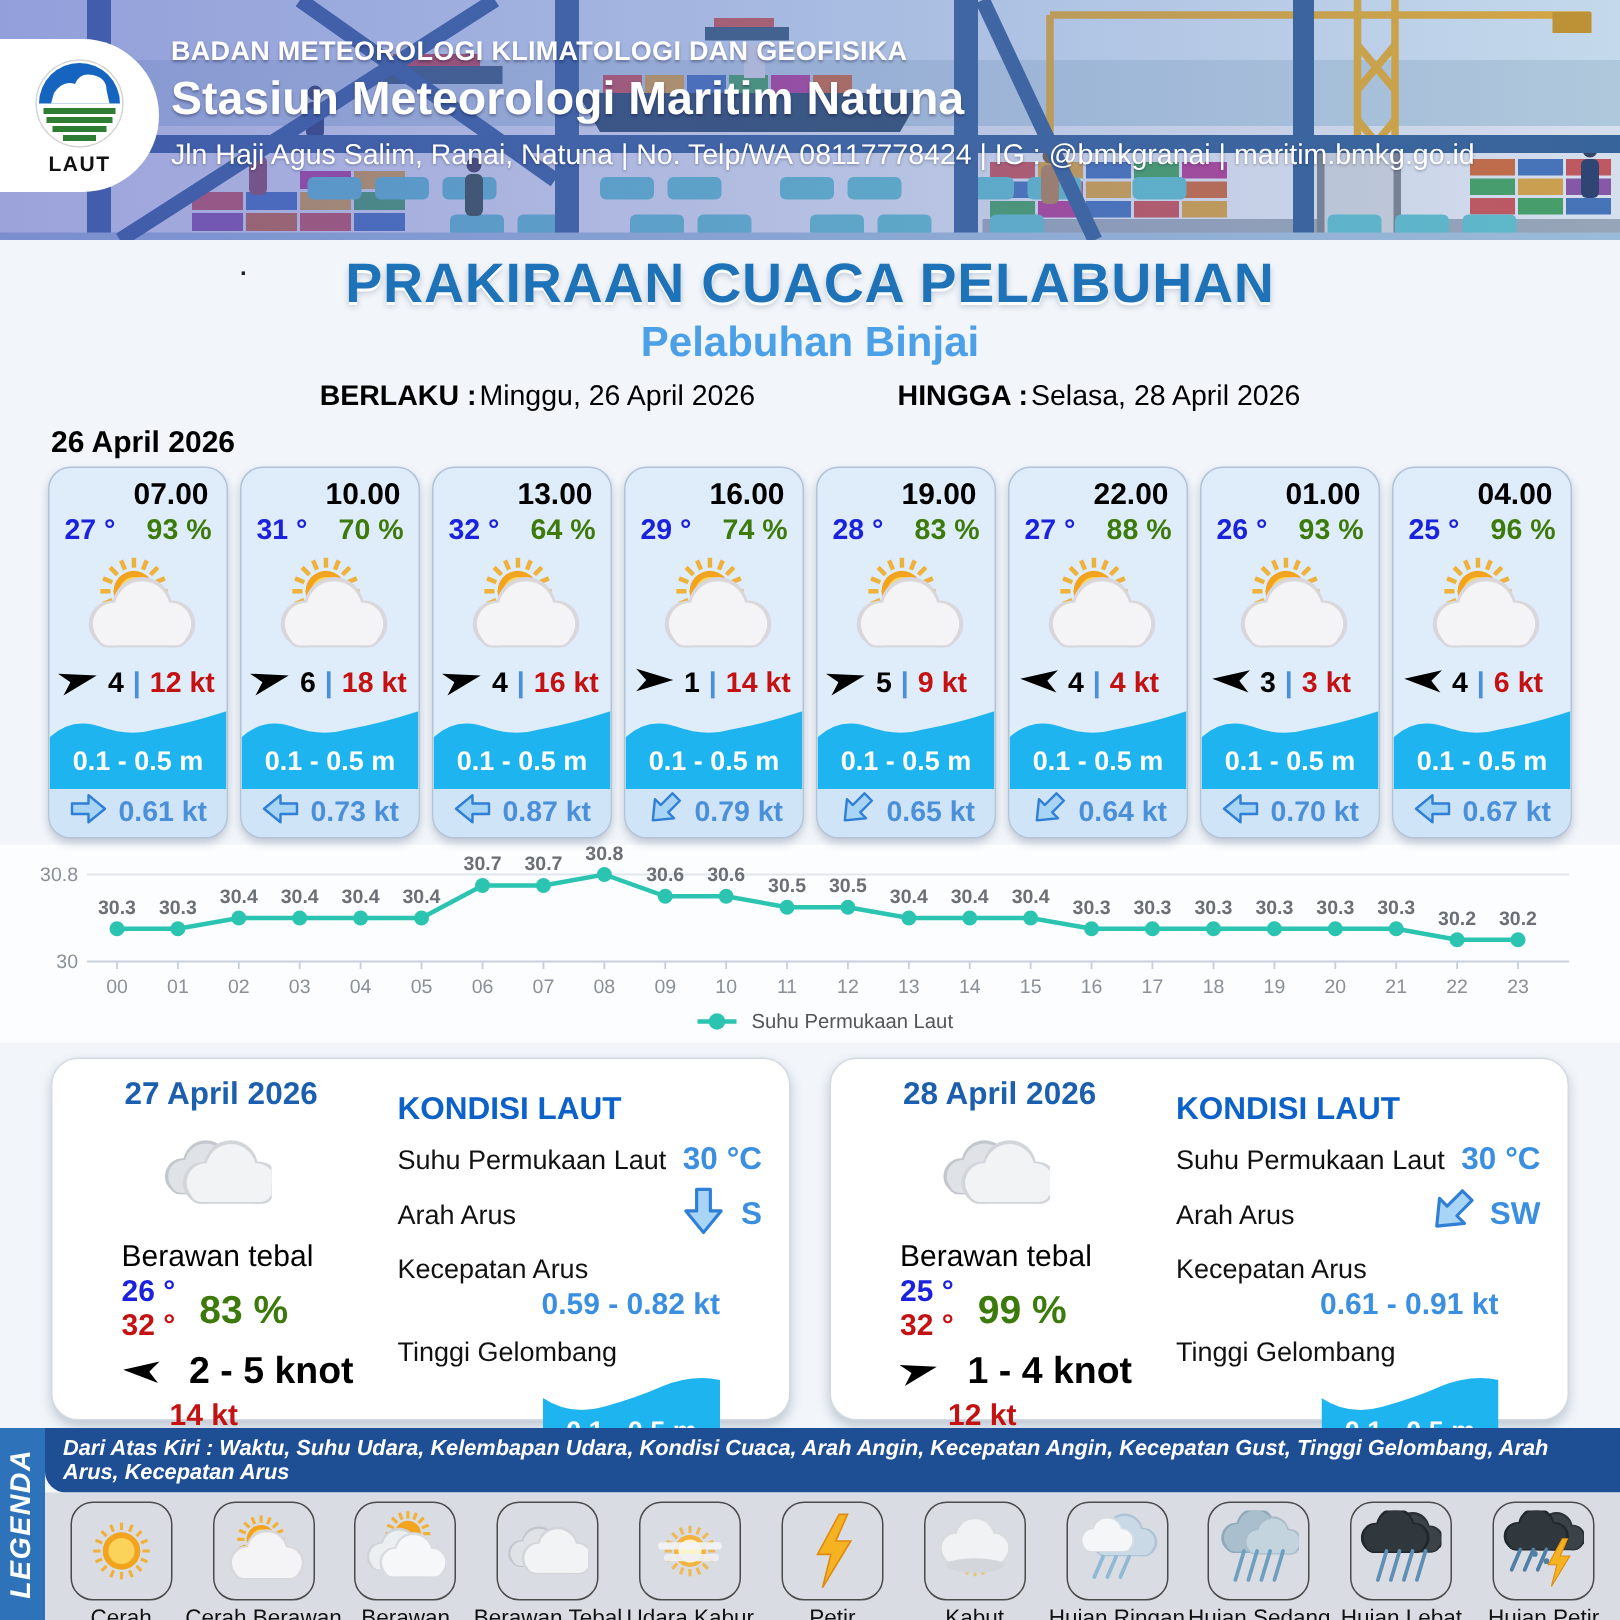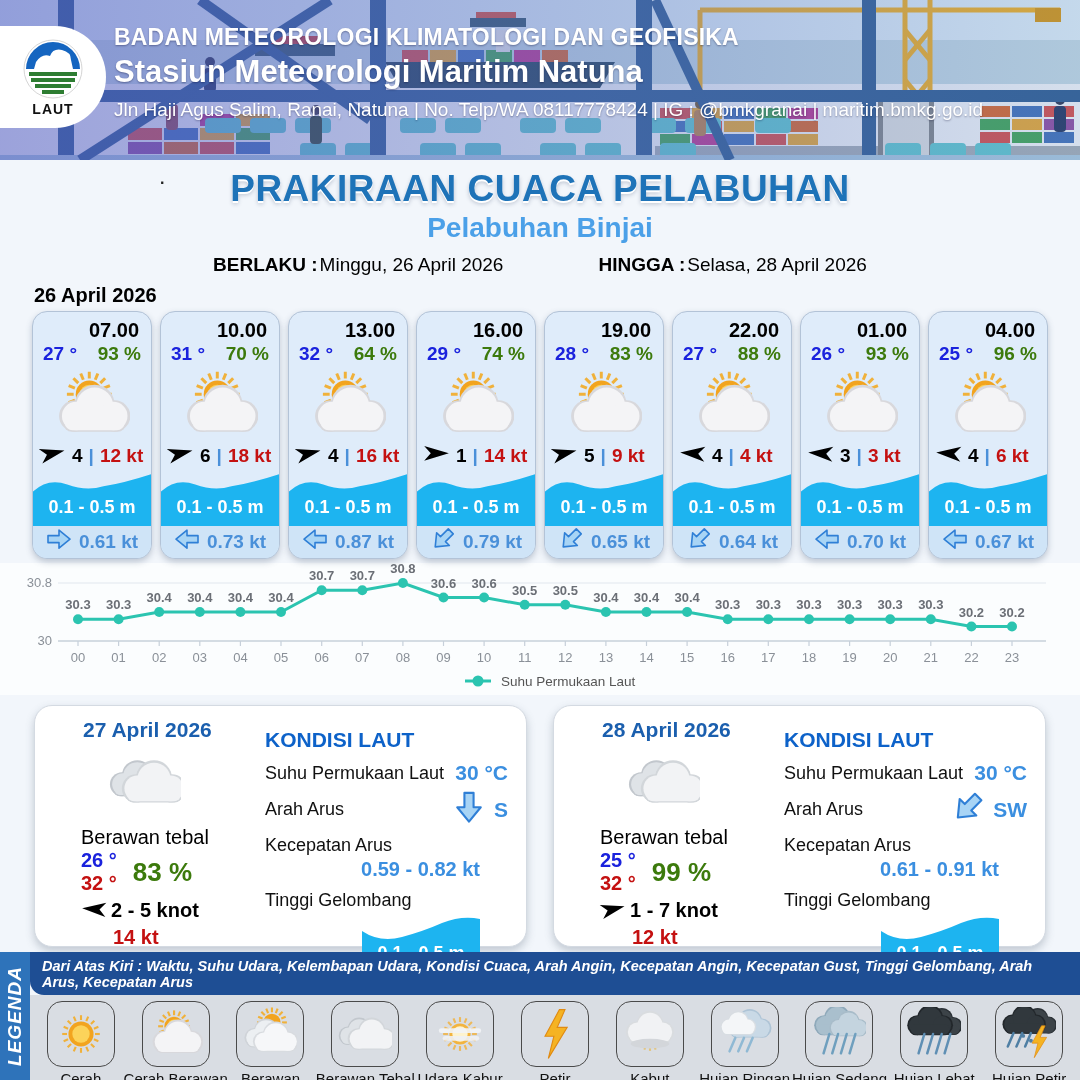--- a/index.html
+++ b/index.html
@@ -8,21 +8,21 @@
   
   .hero{position:relative;height:160px;overflow:hidden;background:#bcd3e2;}
   .hero-art{position:absolute;inset:0;}
   .hero-overlay{position:absolute;inset:0;
     background:linear-gradient(90deg,rgba(86,92,198,.50),rgba(100,120,200,.35) 55%,rgba(120,150,210,.12));}
   .logo-pill{position:absolute;left:0;top:26px;width:106px;height:102px;background:#fff;
     border-radius:0 52px 52px 0;display:flex;flex-direction:column;align-items:center;
     justify-content:center;z-index:3;}
   .logo-pill .bmkg-word{font-weight:bold;font-size:14px;letter-spacing:1px;color:#111;margin-top:1px;}
   .hero-text{position:absolute;left:114px;top:24px;z-index:2;color:#fff;}
-  .agency{font-weight:bold;font-size:23px;letter-spacing:.2px;text-shadow:0 1px 2px rgba(0,0,40,.35);}
+  .agency{font-weight:bold;font-size:18px;letter-spacing:.2px;text-shadow:0 1px 2px rgba(0,0,40,.35);}
   .station{font-weight:bold;font-size:31px;margin-top:3px;text-shadow:0 1px 2px rgba(0,0,40,.35);}
   .contact{font-size:19px;margin-top:9px;text-shadow:0 1px 2px rgba(0,0,40,.35);}
   
   .titleblock{text-align:center;position:relative;padding-top:6px;}
   .stray-dot{position:absolute;left:160px;top:10px;font-size:16px;font-weight:bold;color:#222;}
   .main-title{margin:2px 0 0;font-size:37px;font-weight:800;color:#1e73b8;letter-spacing:.5px;
     text-shadow:0 2px 0 #fff,0 3px 4px rgba(20,40,80,.25);}
   .sub-title{margin:2px 0 0;font-size:28px;font-weight:800;color:#4ba0e8;}
   .validity{display:flex;justify-content:center;gap:95px;margin-top:10px;font-size:19px;color:#000;}
   .validity .pair{display:flex;gap:2px;align-items:baseline;}
@@ -60,21 +60,21 @@
     box-shadow:0 4px 8px rgba(80,95,115,.30);position:relative;padding:12px 20px;box-sizing:border-box;}
   .d-date{font-weight:bold;font-size:21px;color:#1b5fae;margin-left:28px;}
   .d-left{position:absolute;left:46px;top:40px;width:170px;}
   .d-cloudicon{margin-left:28px;}
   .d-cond{font-size:20px;color:#000;margin-top:4px;}
   .d-trow{display:flex;align-items:center;gap:16px;}
   .d-temps{display:flex;flex-direction:column;font-weight:bold;font-size:20px;line-height:1.15;}
   .d-tmin{color:#1a22dd;}
   .d-tmax{color:#c41111;}
   .d-hum{color:#3c7a0c;font-weight:bold;font-size:26px;}
-  .d-wind{display:flex;gap:4px;font-weight:bold;font-size:20px;color:#000;margin-top:4px;}
+  .d-wind{display:flex;gap:19px;font-weight:bold;font-size:25px;color:#000;margin-top:4px;}
   .d-gust{color:#c41111;font-weight:bold;font-size:20px;margin:4px 0 0 32px;}
   .d-right{position:absolute;left:230px;right:18px;top:22px;}
   .k-head{color:#0d62c9;font-weight:800;font-size:21px;margin-bottom:8px;}
   .k-row{display:flex;justify-content:space-between;align-items:center;font-size:18px;color:#111;margin-top:9px;}
   .k-val{color:#3b8fe0;font-weight:bold;font-size:21px;display:flex;align-items:center;gap:8px;}
   .k-speed{text-align:right;color:#3b8fe0;font-weight:bold;font-size:20px;margin:2px 28px 0 0;}
   .k-wavebox{position:relative;width:118px;height:56px;margin:2px 28px 0 auto;}
   .k-wavebox svg{position:absolute;inset:0;}
   .k-wavetext{position:absolute;left:0;right:0;bottom:5px;text-align:center;color:#fff;font-weight:bold;font-size:18px;}
   
@@ -998,21 +998,21 @@
           <div class="d-tmax">32 °</div>
         </div>
         <div class="d-hum">99 %</div>
       </div>
       <div class="d-wind">
         <span class="wind-arrow"><svg width="26" height="16.12" viewBox="0 0 30 19" style="overflow:visible">
               <g transform="rotate(-14 15 9.5)">
                 <polygon points="1,18 29,9.5 1,1 8.5,9.5" fill="#000"></polygon>
               </g>
             </svg></span>
-        <span class="d-windrange">1  - 7 knot</span>
+        <span class="d-windrange">1  - 4 knot</span>
       </div>
       <div class="d-gust">12 kt</div>
     </div>
     <div class="d-right">
       <div class="k-head">KONDISI LAUT</div>
       <div class="k-row">
         <span class="k-lbl">Suhu Permukaan Laut</span>
         <span class="k-val k-sst">30 °C</span>
       </div>
       <div class="k-row">

